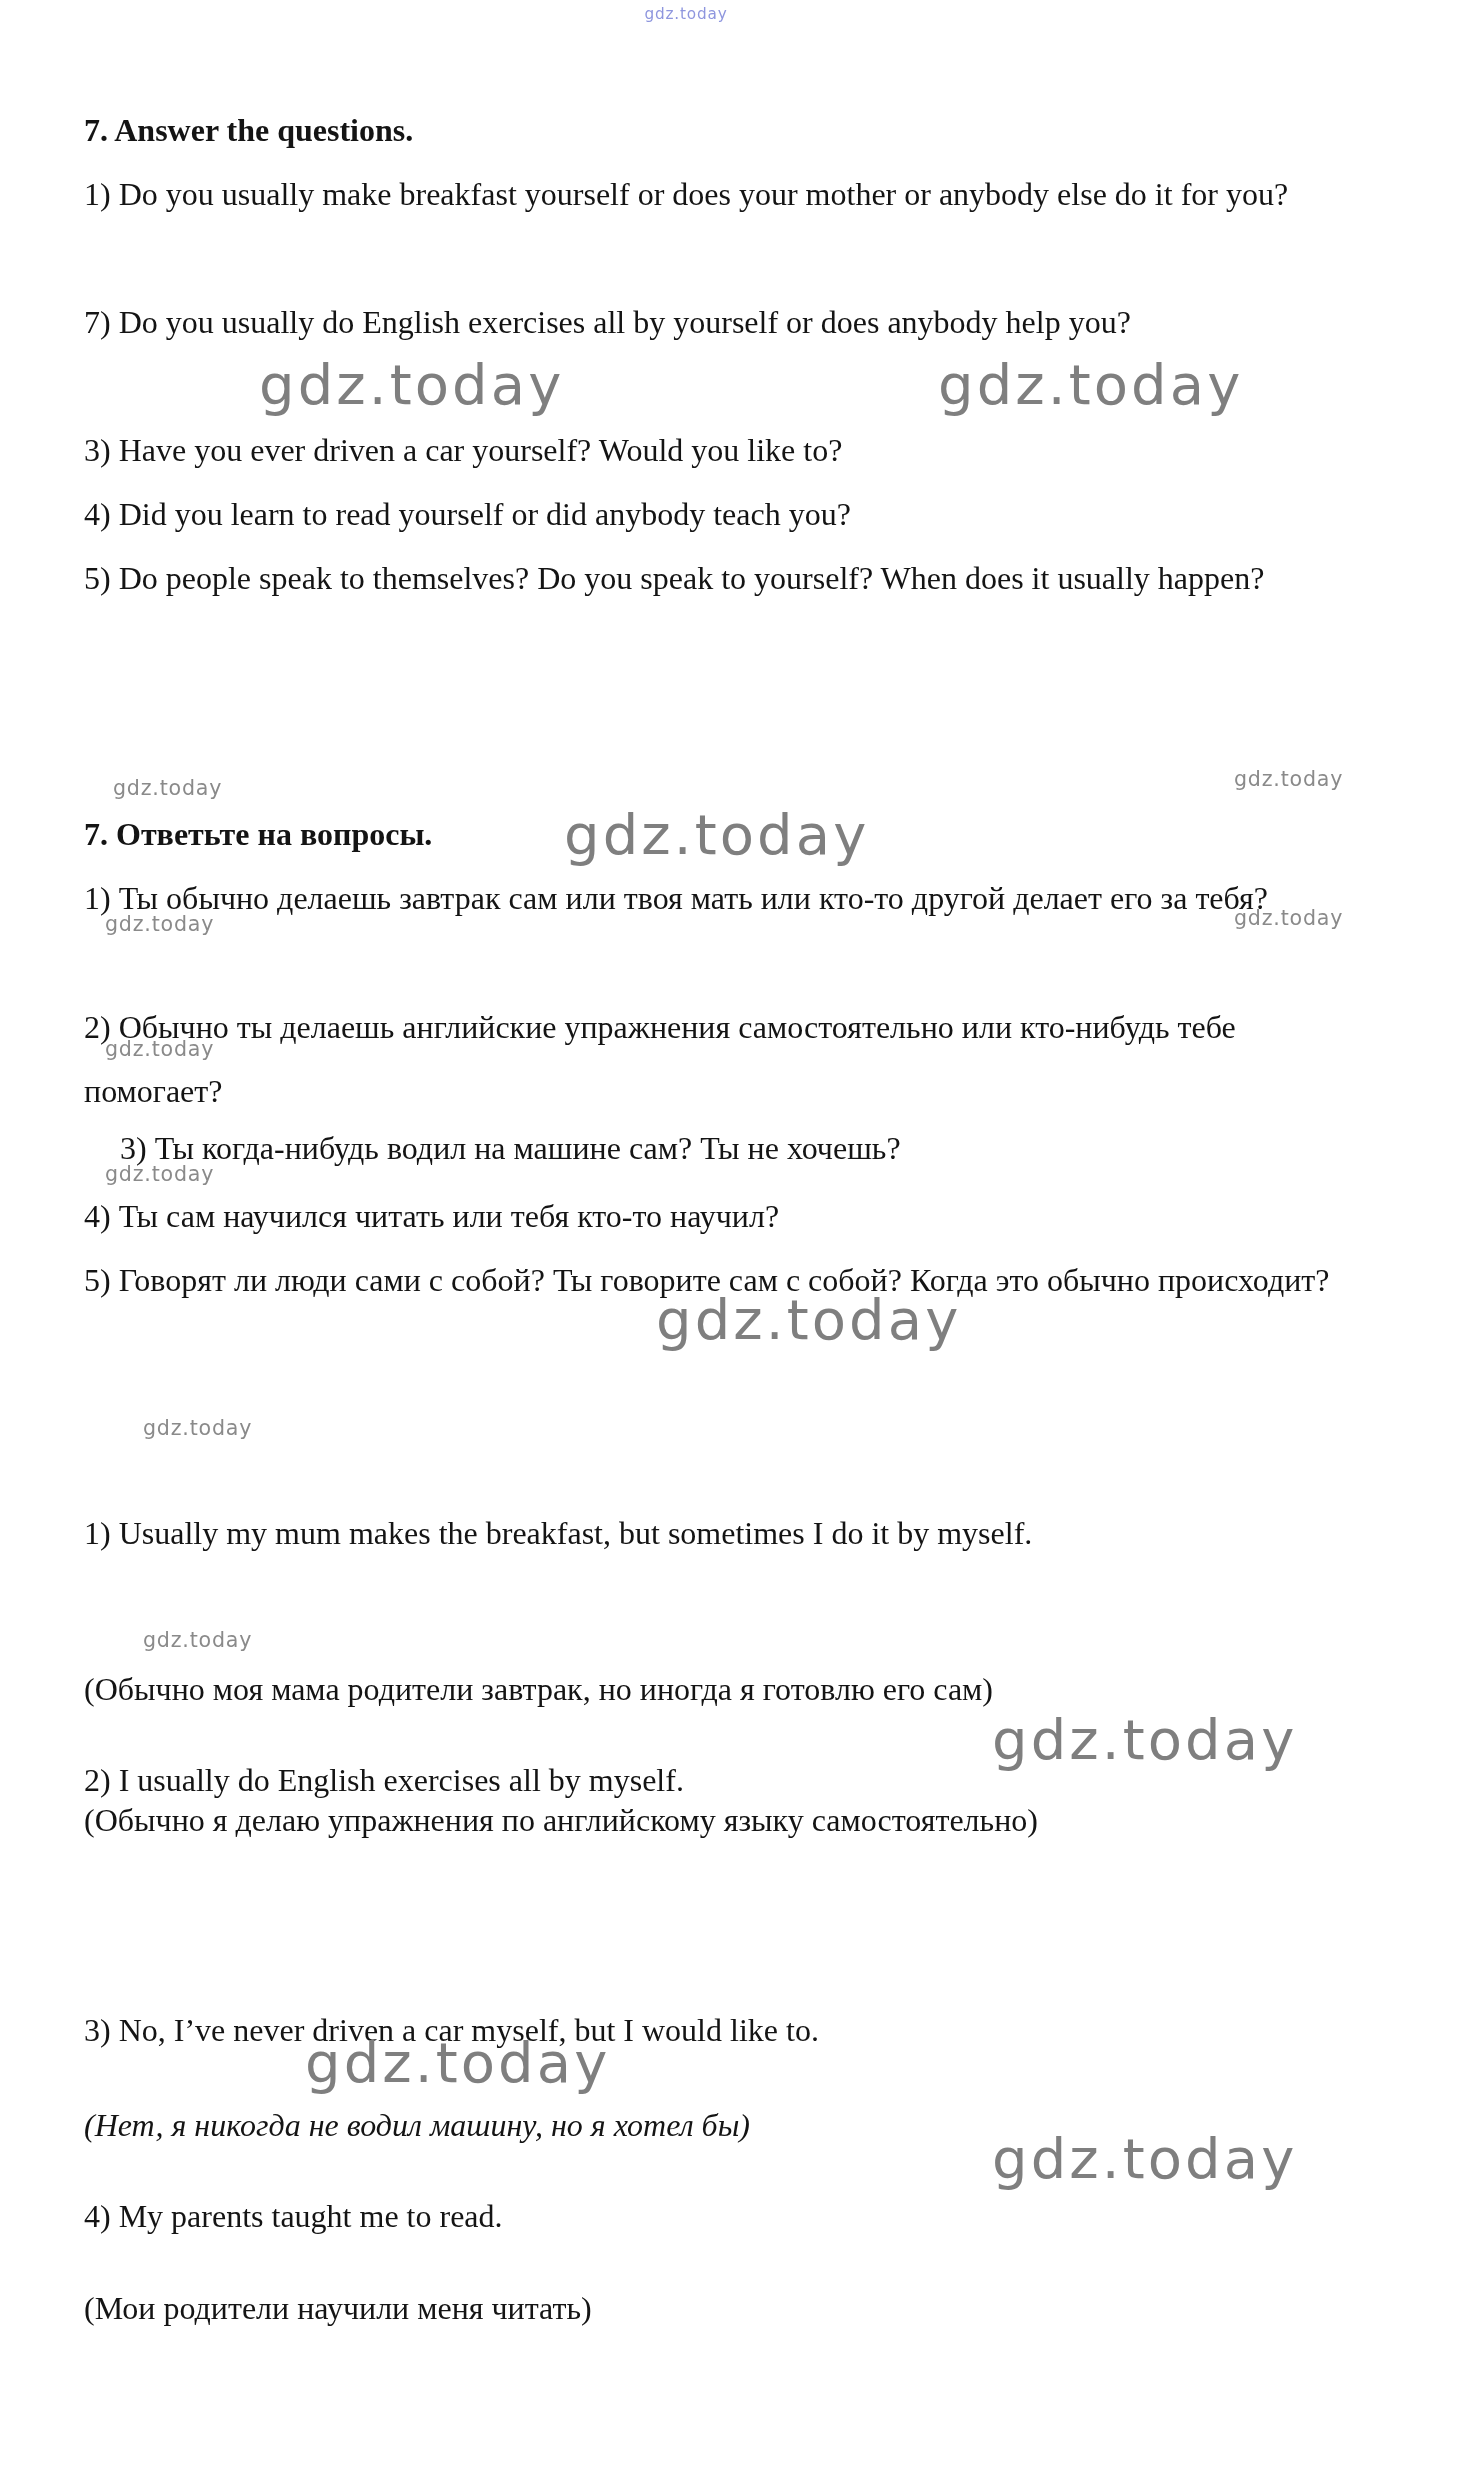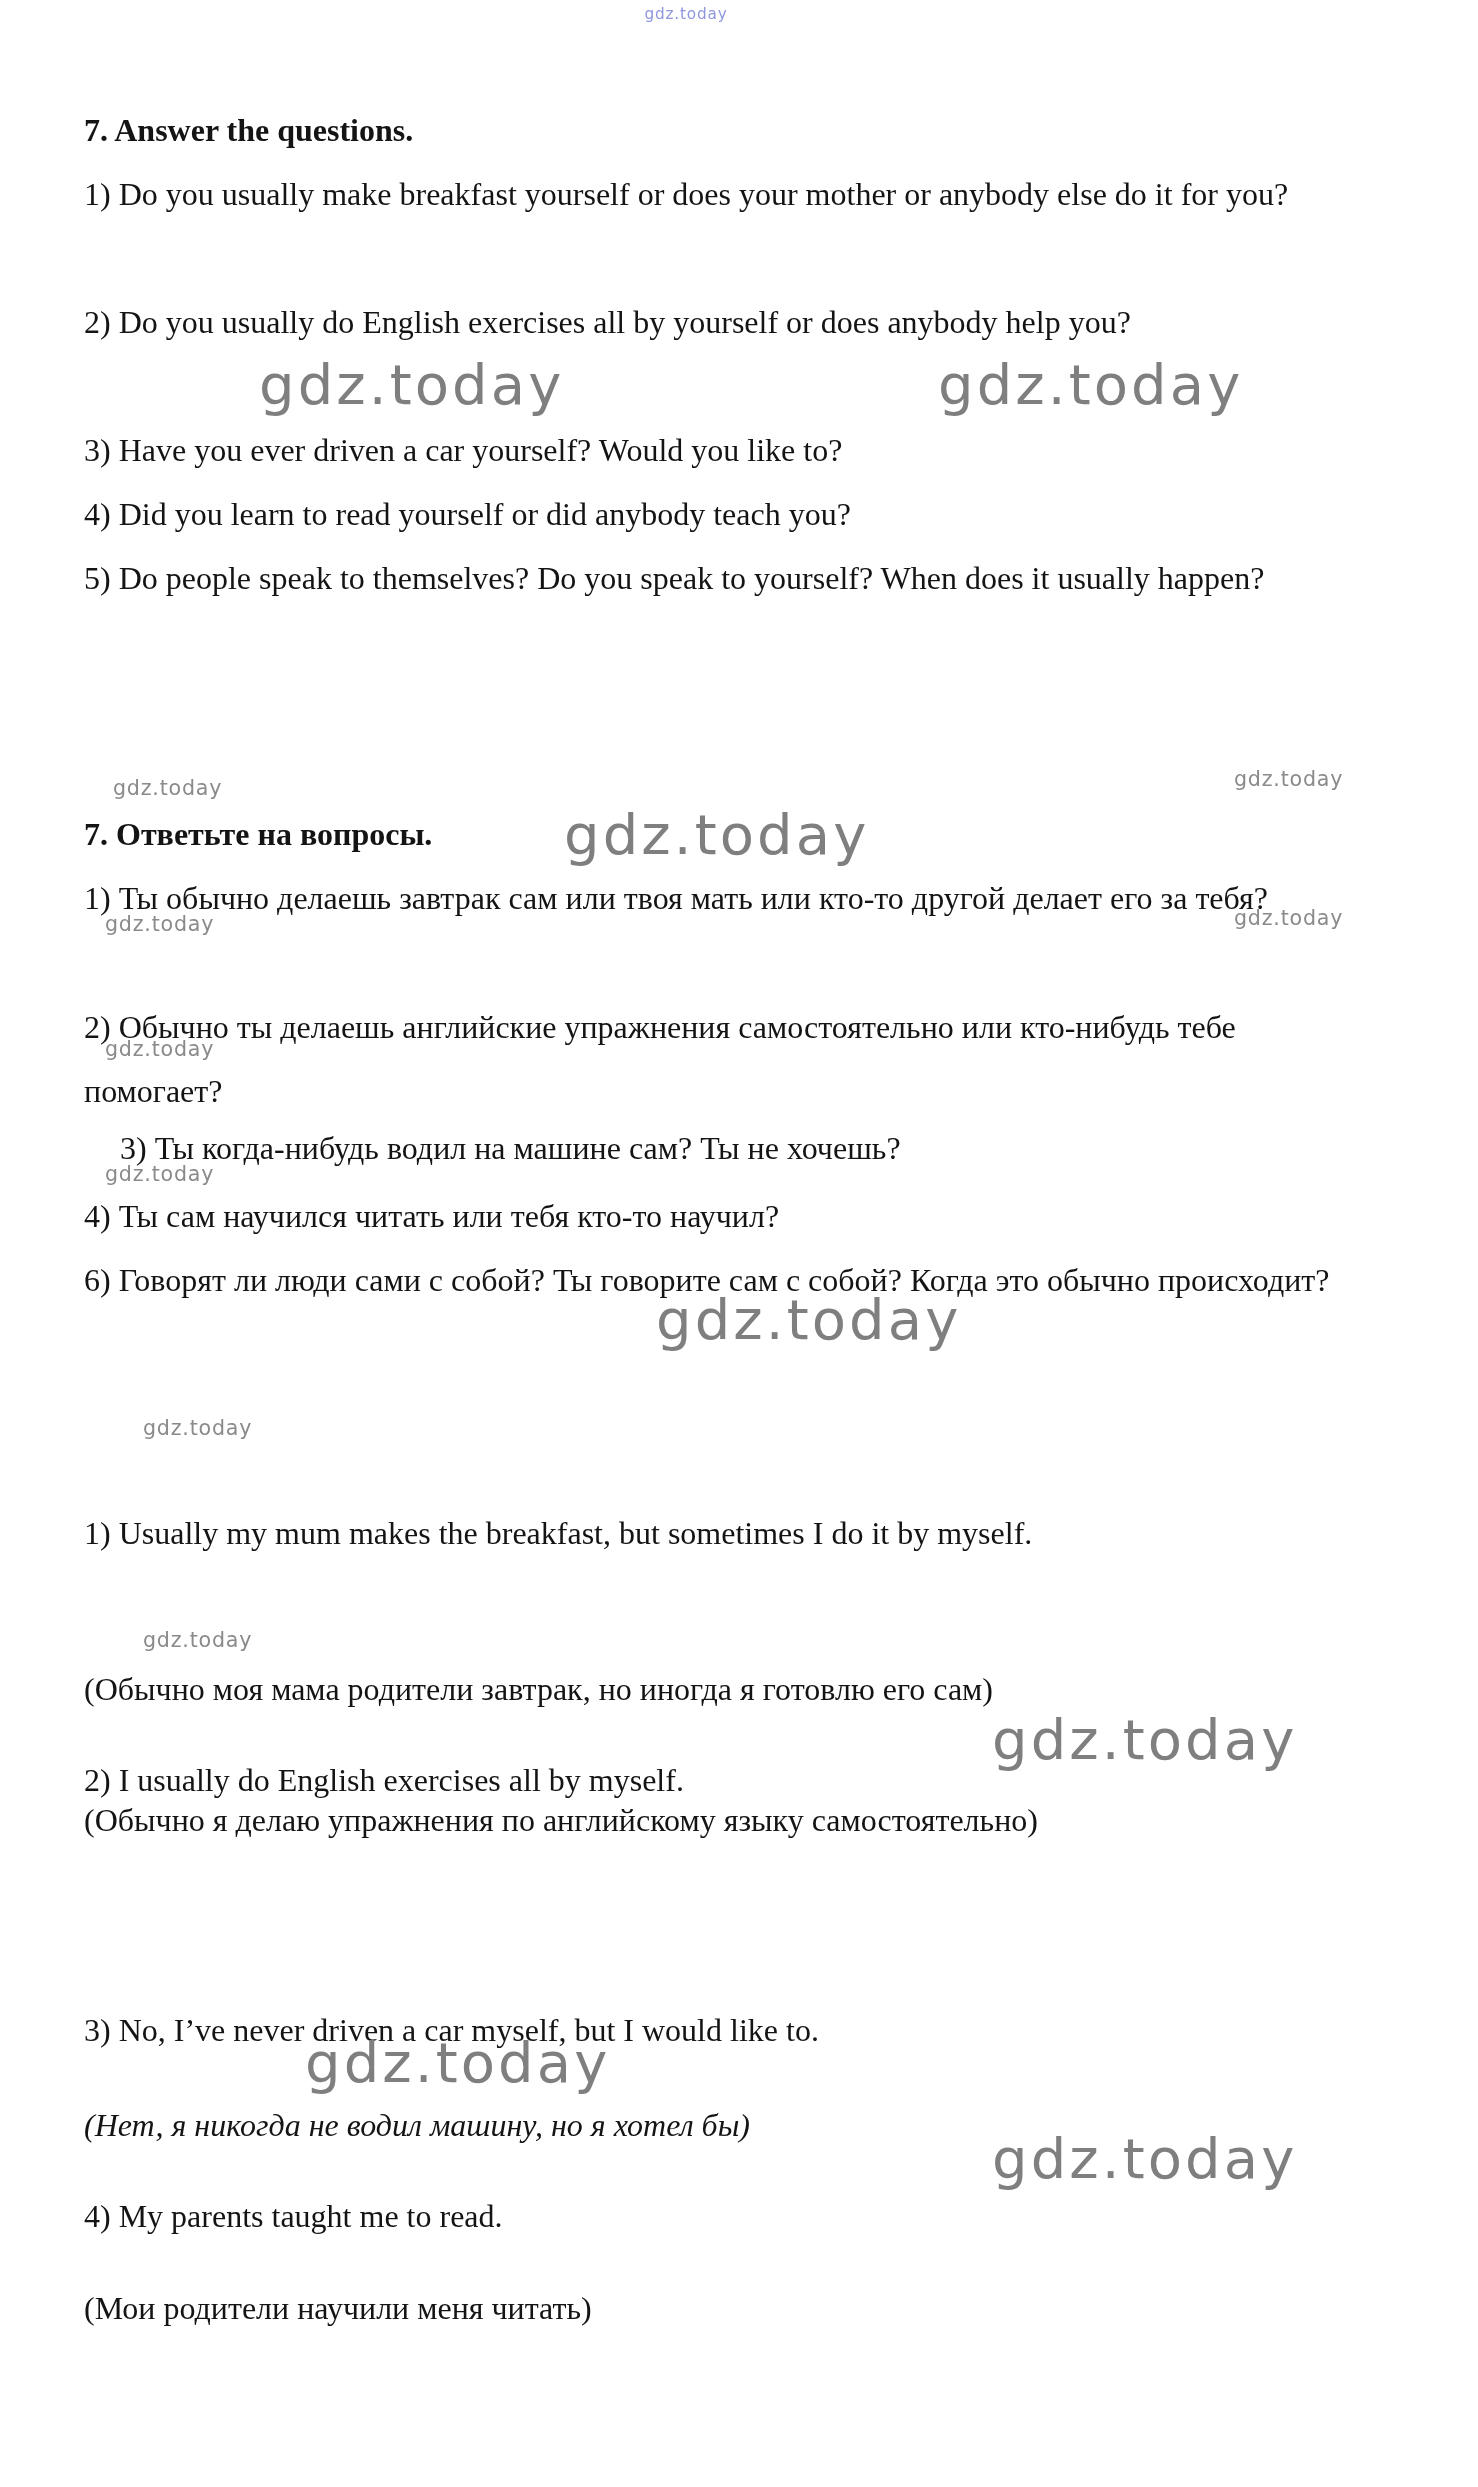--- a/index.html
+++ b/index.html
@@ -54,21 +54,21 @@
 <body>
 
 <div class="page">
 
   <div class="wm wm-top" style="top: 4.6px;">gdz.today</div>
 
   <div class="txt title" style="top: 98px; left: 84px; width: 1297px;">7. Answer the questions.</div>
 
   <div class="txt" style="top: 162px; left: 84px; width: 1220px;">1) Do you usually make breakfast yourself or does your mother or anybody else do it for you?</div>
 
-  <div class="txt" style="top: 290px; left: 84px; width: 1266px;">2) Do you usually do English exercises all by yourself or does anybody help you?</div>
+  <div class="txt" style="top: 290px; left: 84px; width: 1266px;">7) Do you usually do English exercises all by yourself or does anybody help you?</div>
 
   <div class="txt" style="top: 418px; left: 84px; width: 1297px;">3) Have you ever driven a car yourself? Would you like to?</div>
 
   <div class="txt" style="top: 482px; left: 84px; width: 1297px;">4) Did you learn to read yourself or did anybody teach you?</div>
 
   <div class="txt" style="top: 546px; left: 84px; width: 1236px;">5) Do people speak to themselves? Do you speak to yourself? When does it usually happen?</div>
 
   <div class="wm wm-lg" style="top: 352px; left: 259px;">gdz.today</div>
   <div class="wm wm-lg" style="top: 352px; left: 938px;">gdz.today</div>
 
@@ -87,21 +87,21 @@
   <div class="txt" style="top: 995px; left: 84px; width: 1281px;">2) Обычно ты делаешь английские упражнения самостоятельно или кто-нибудь тебе помогает?</div>
 
   <div class="wm wm-sm" style="top: 1037px; left: 105px;">gdz.today</div>
 
   <div class="txt" style="top: 1116px; left: 84px; width: 1297px; margin-left: 36px;">3) Ты когда-нибудь водил на машине сам? Ты не хочешь?</div>
 
   <div class="wm wm-sm" style="top: 1162px; left: 105px;">gdz.today</div>
 
   <div class="txt" style="top: 1184px; left: 84px; width: 1297px;">4) Ты сам научился читать или тебя кто-то научил?</div>
 
-  <div class="txt" style="top: 1248px; left: 84px; width: 1266px;">6) Говорят ли люди сами с собой? Ты говорите сам с собой? Когда это обычно происходит?</div>
+  <div class="txt" style="top: 1248px; left: 84px; width: 1266px;">5) Говорят ли люди сами с собой? Ты говорите сам с собой? Когда это обычно происходит?</div>
 
   <div class="wm wm-lg" style="top: 1287px; left: 656px;">gdz.today</div>
 
   <div class="wm wm-sm" style="top: 1416px; left: 143px;">gdz.today</div>
 
   <div class="txt" style="top: 1501px; left: 84px; width: 1190px;">1) Usually my mum makes the breakfast, but sometimes I do it by myself.</div>
 
   <div class="wm wm-sm" style="top: 1628px; left: 143px;">gdz.today</div>
 
   <div class="txt" style="top: 1657px; left: 84px; width: 1297px;">(Обычно моя мама родители завтрак, но иногда я готовлю его сам)</div>

